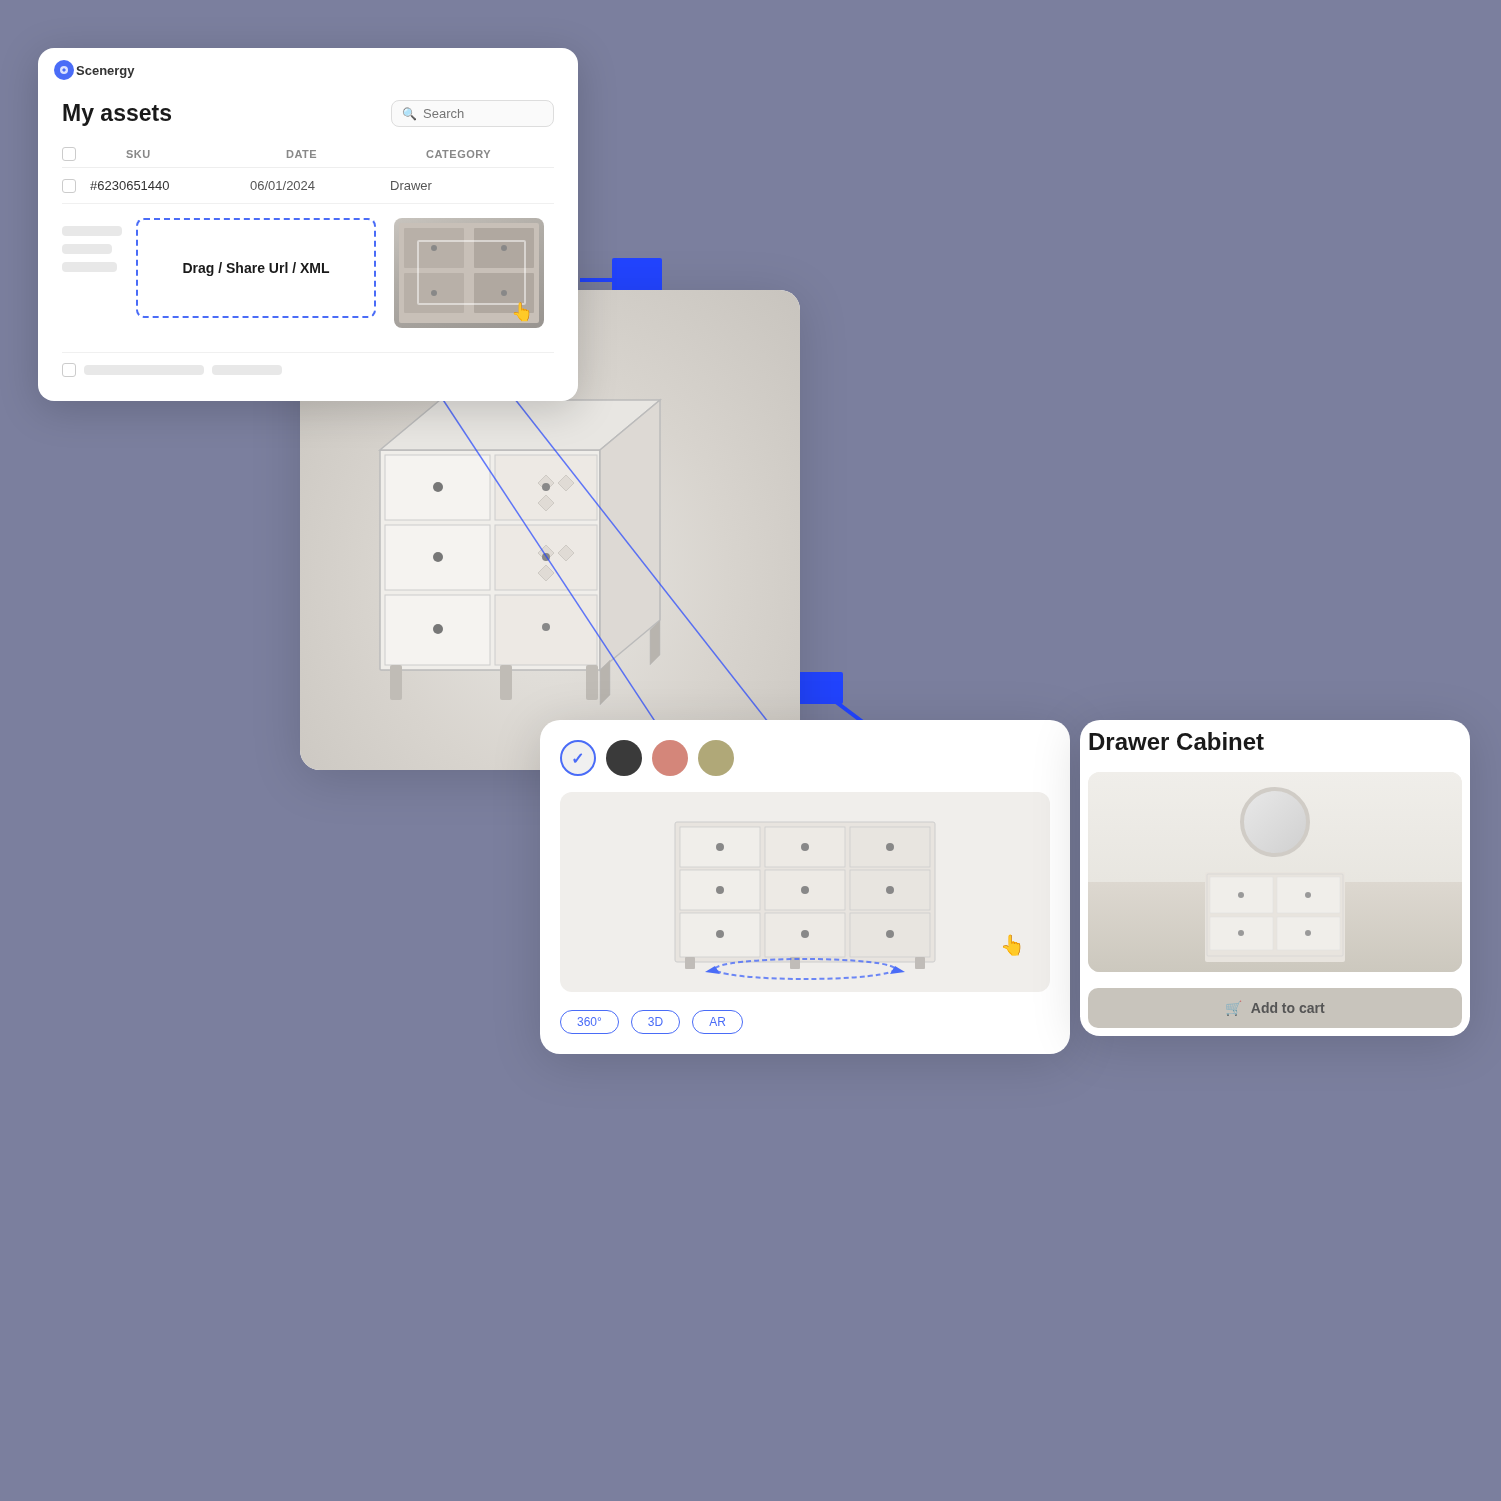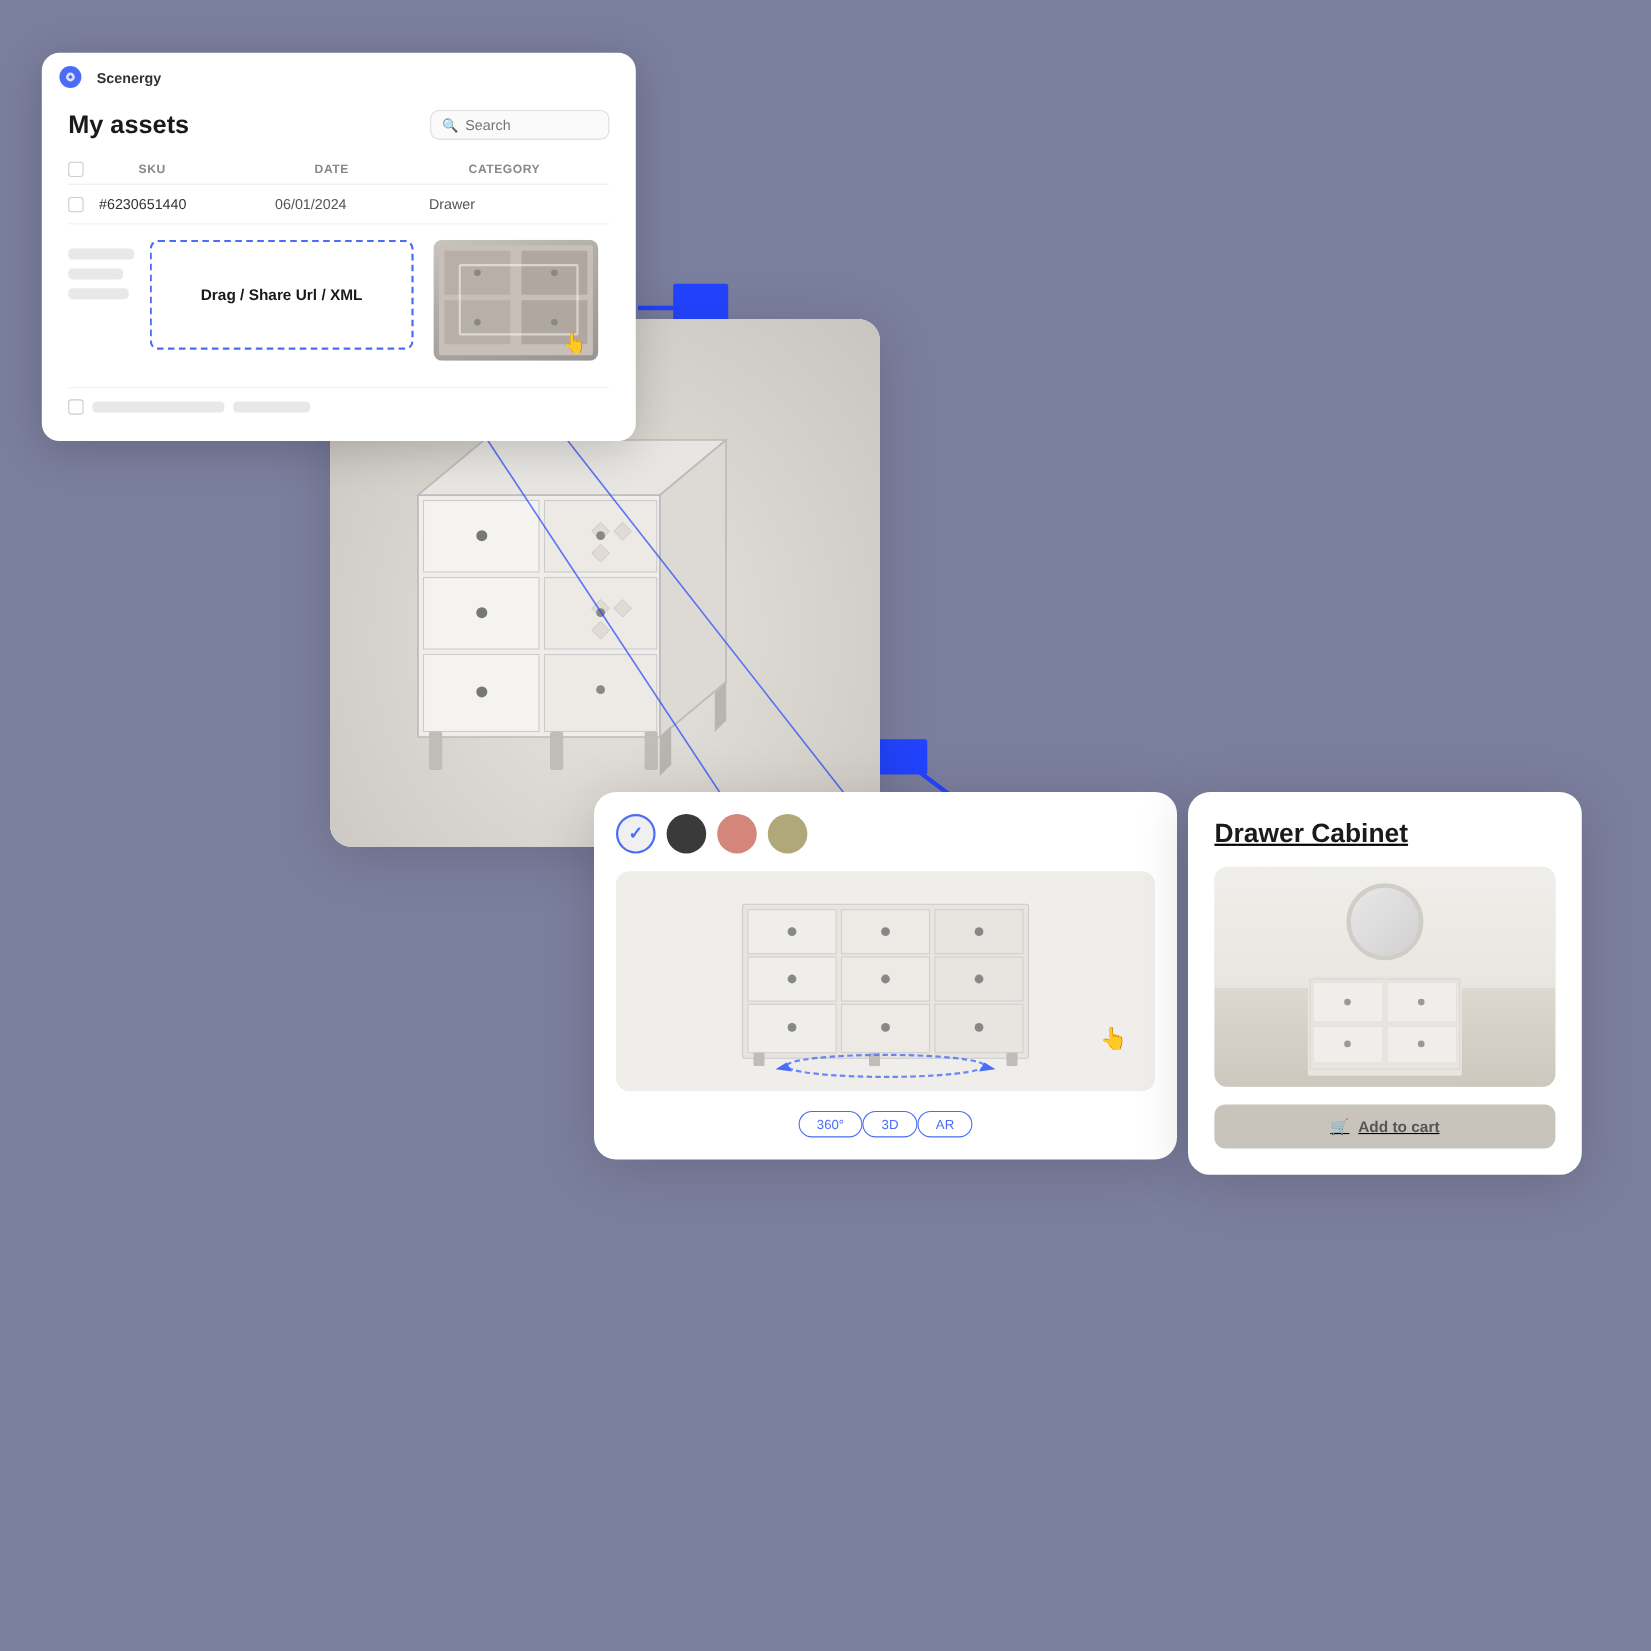--- a/index.html
+++ b/index.html
@@ -275,46 +275,46 @@
       position: absolute;
       bottom: 8px;
       left: 50%;
       transform: translateX(-50%);
       width: 200px;
       height: 30px;
     }
 
     .view-modes {
       display: flex;
-      justify-content: center;
+      gap: 12px;
+      justify-content: flex-start;
       margin-top: 18px;
     }
     .view-mode-btn {
       border: 1.5px solid #4a6cf7;
       border-radius: 50px;
       padding: 4px 16px;
       font-size: 12px;
       color: #4a6cf7;
       font-weight: 500;
       cursor: pointer;
       background: transparent;
     }
 
     
     .panel-product-info {
       position: absolute;
       top: 720px;
       left: 1080px;
-      width: 358px;
+      width: 390px;
       background: #fff;
       border-radius: 20px;
       box-shadow: 0 8px 50px rgba(0,0,0,0.15);
       z-index: 10;
-      padding: 24px;
-      text-decoration: underline;
+      padding: 8px;
     }
     .product-name {
       font-size: 24px;
       font-weight: 700;
       color: #1a1a1a;
       margin-bottom: 16px;
     }
     .product-image-thumb {
       width: 100%;
       height: 200px;
@@ -356,21 +356,21 @@
       z-index: 30;
     }
 
     
     .panel-logo {
       position: absolute;
       top: 12px;
       left: 16px;
       display: flex;
       align-items: center;
-      gap: 14px;
+      gap: 2px;
     }
     .logo-circle {
       width: 20px;
       height: 20px;
       border-radius: 50%;
       background: #4a6cf7;
       display: flex;
       align-items: center;
       justify-content: center;
     }

